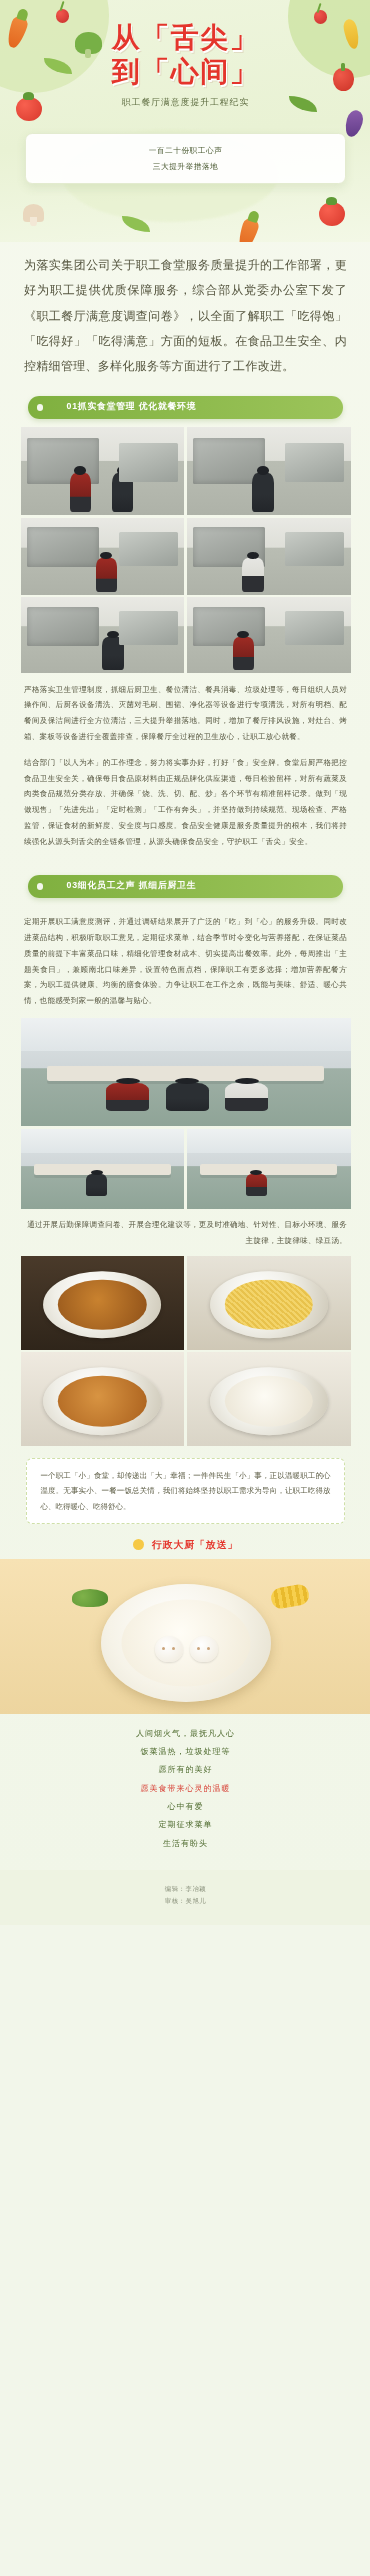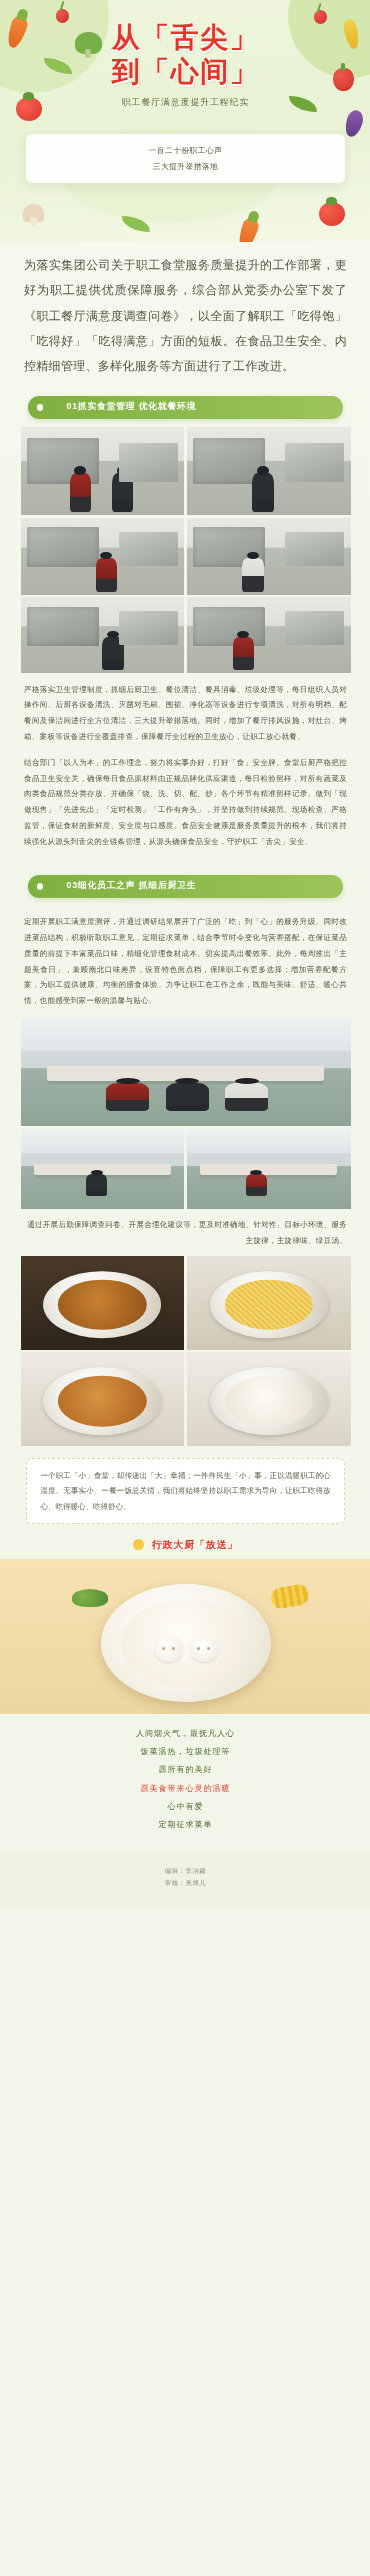--- a/index.html
+++ b/index.html
@@ -446,20 +446,21 @@
     <div class="mantou" style="left:190px; top:77px;"></div>
   </div>
 
   <div class="final-list">
     <div class="fl">人间烟火气，最抚凡人心</div>
     <div class="fl">饭菜温热，垃圾处理等</div>
     <div class="fl">愿所有的美好</div>
     <div class="fl red">愿美食带来心灵的温暖</div>
     <div class="fl">心中有爱</div>
     <div class="fl">定期征求菜单</div>
+    <div class="fl">生活有盼头</div>
   </div>
 
   <div class="signoff">
     <div>编辑：李冶颖</div>
     <div>审核：吴旭儿</div>
   </div>
 
 </div>
 
 

